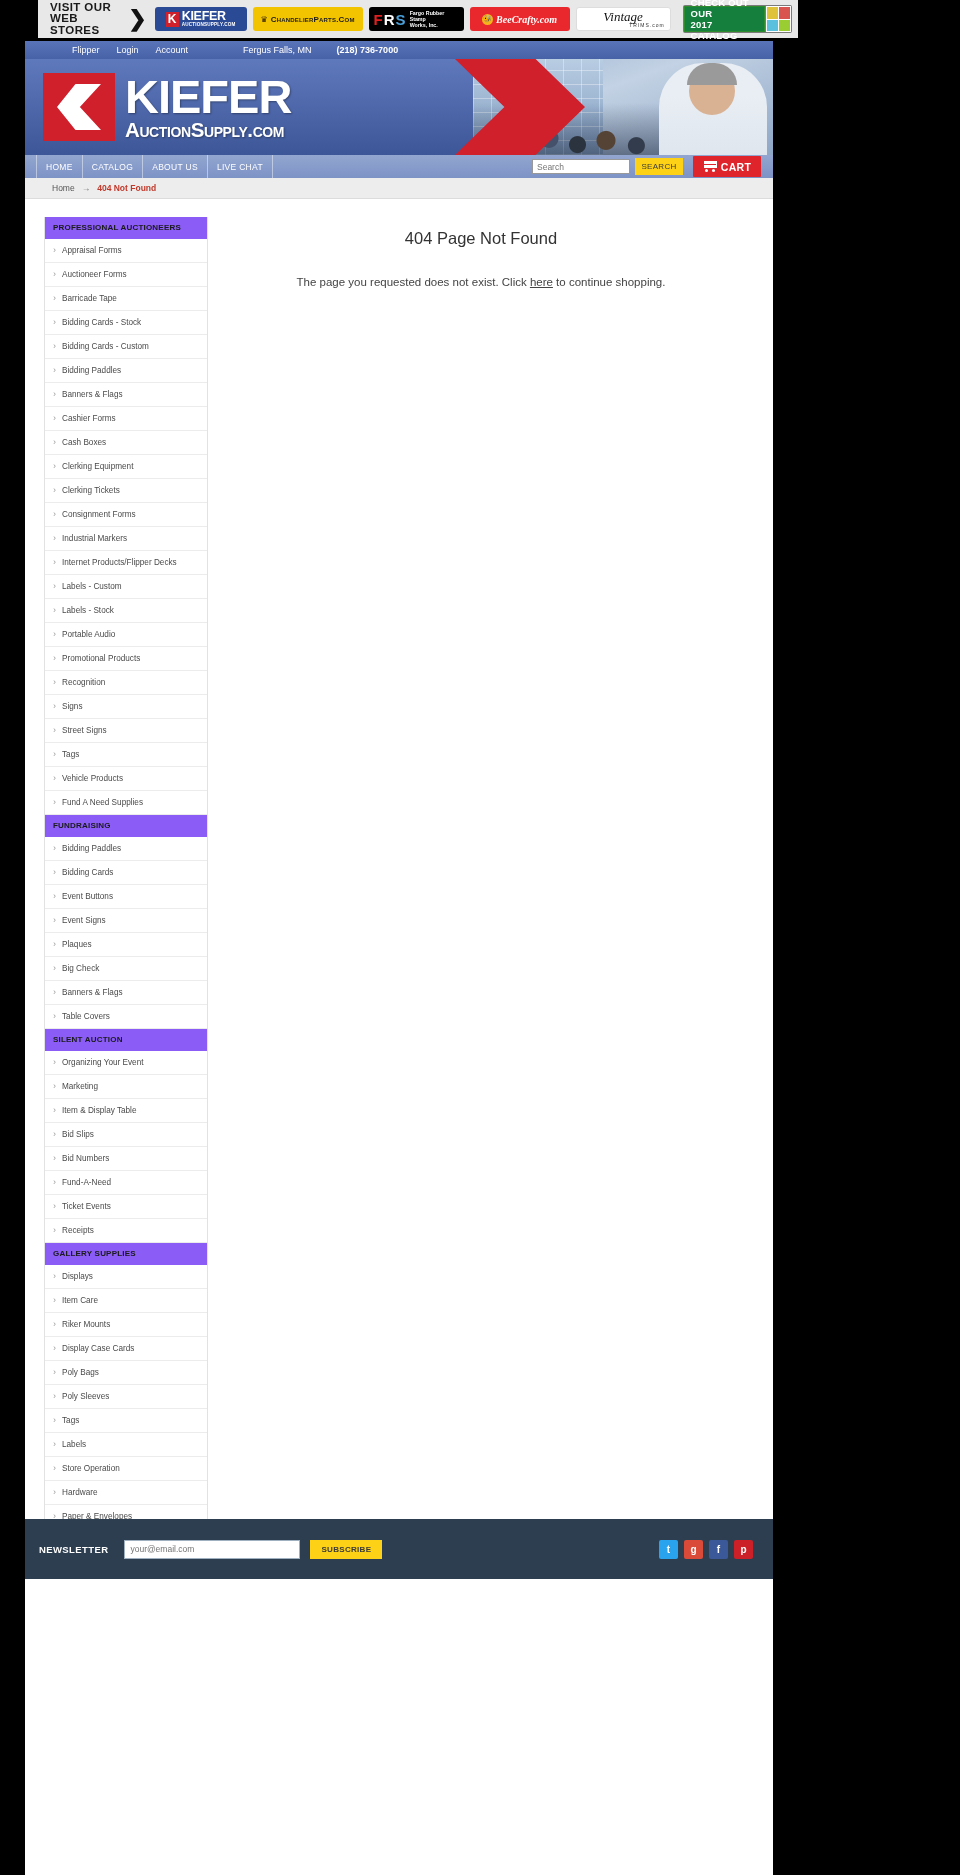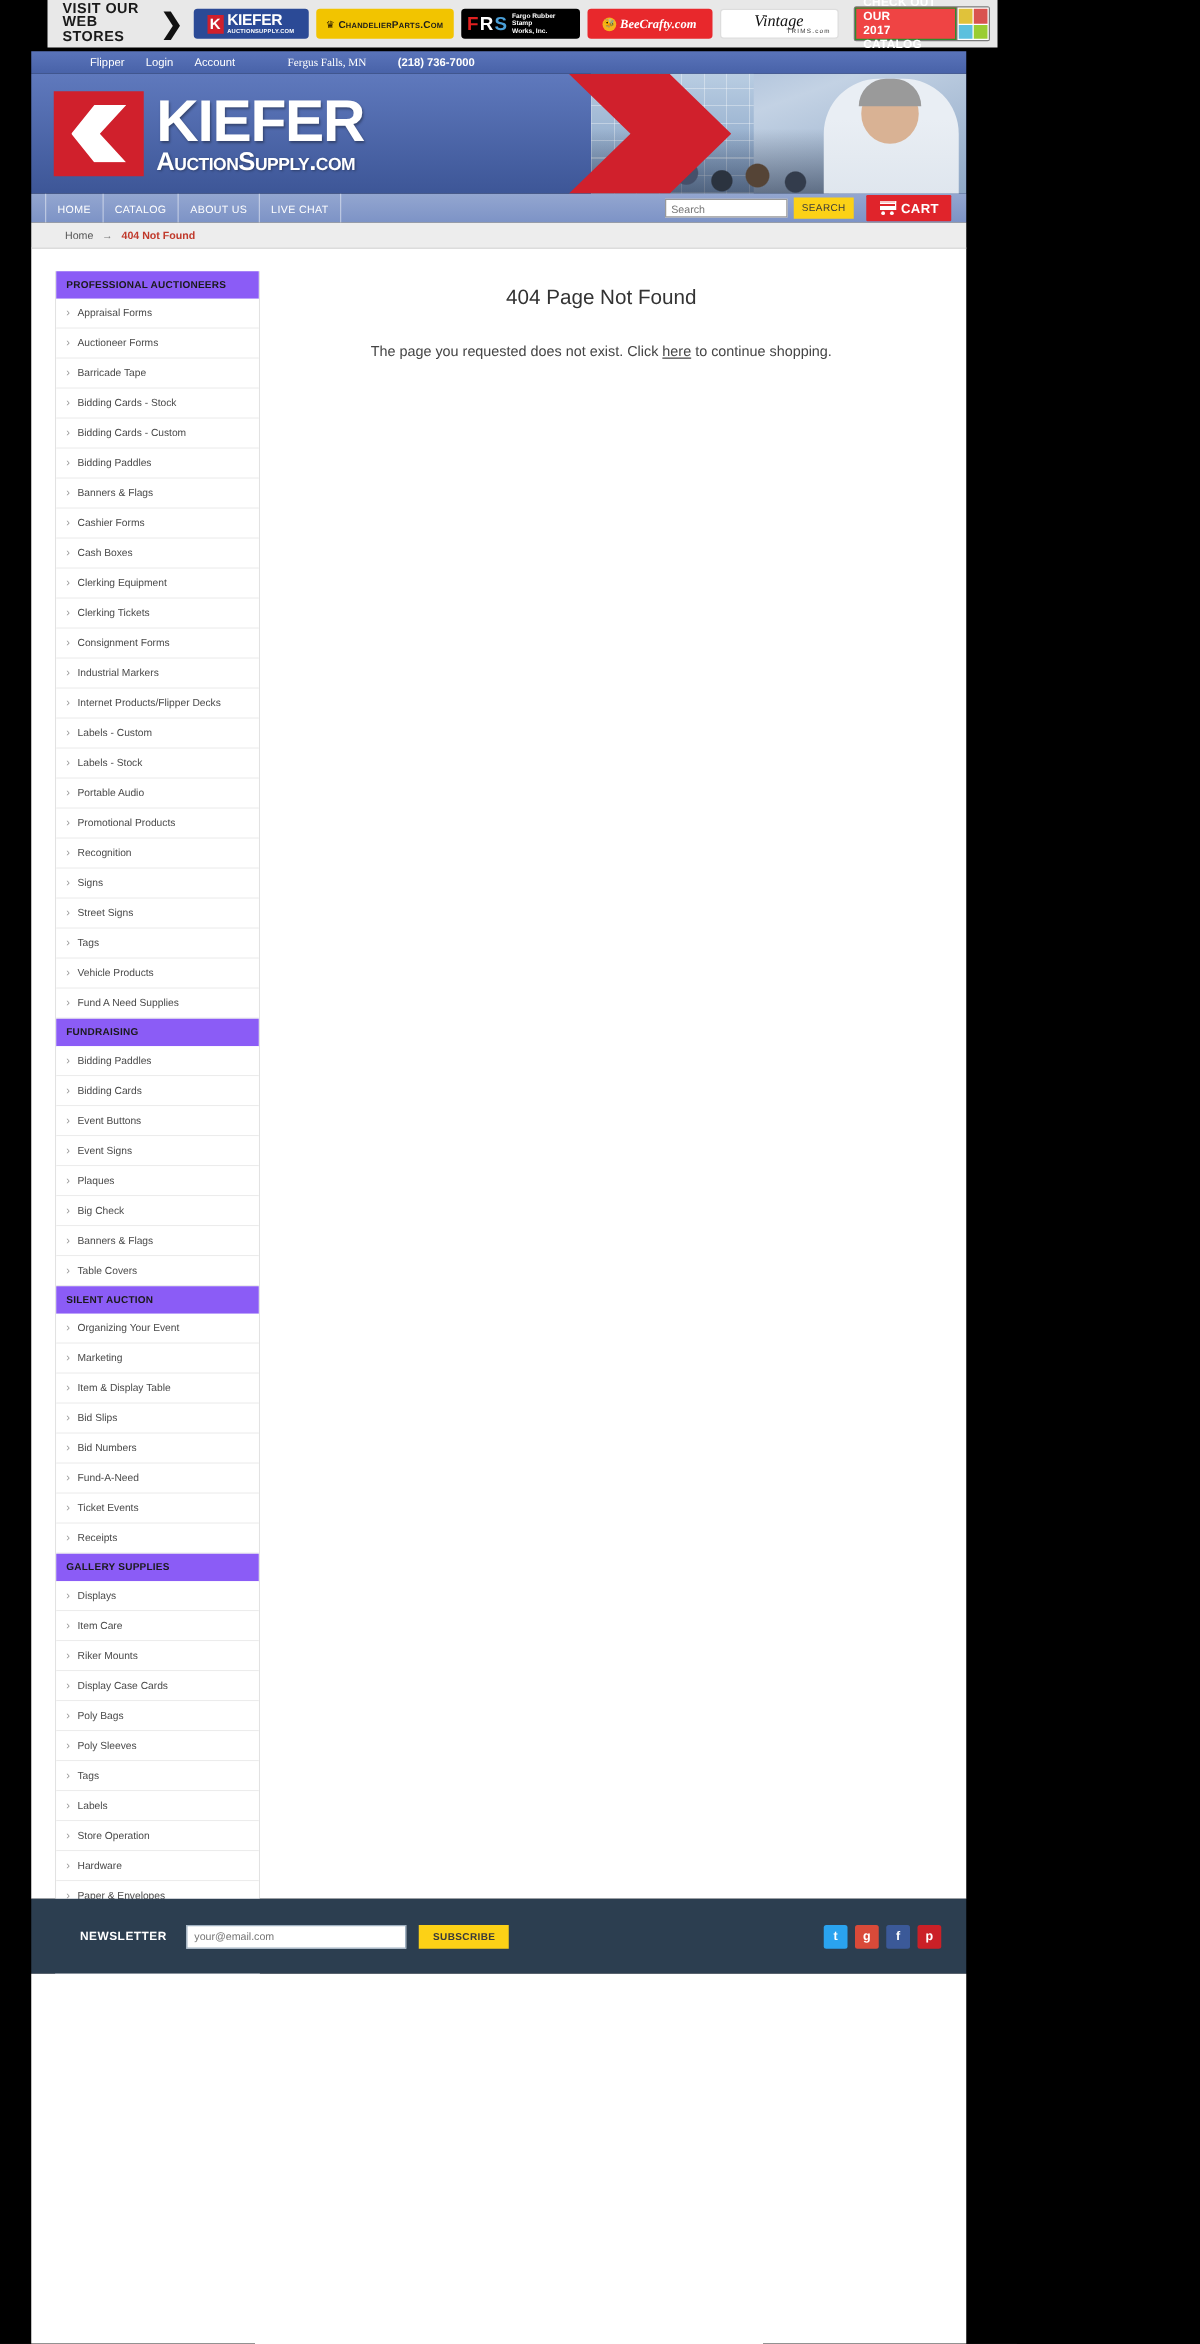--- a/index.html
+++ b/index.html
@@ -43,39 +43,39 @@
   .bee-circle{ width:11px;height:11px;border-radius:50%;background:#f5b31c;display:flex;align-items:center;justify-content:center;font-size:7px;}
   .bee-txt{ color:#fff; font-size:10px; font-style:italic; font-family:"Liberation Serif",serif; font-weight:bold;}
   .store-vintage{ background:#fff; min-width:95px; flex-direction:column; border:1px solid #ddd;}
   .vt-main{ font-family:"Liberation Serif",serif; font-style:italic; font-size:13px; color:#111; line-height:11px;}
   .vt-sub{ font-size:5px; letter-spacing:1px; color:#333; align-self:flex-end;}
   .spacer-flex{ flex:1; }
   .catalog-btn{
     background:#7a7a7a; height:28px; display:flex; align-items:center; border-radius:2px; padding:1px; gap:1px;
   }
   .catalog-green{
-    background:#ef4444; height:26px; padding:2px 6px; display:flex; flex-direction:column; justify-content:center;
+    background:#15803d; height:26px; padding:2px 6px; display:flex; flex-direction:column; justify-content:center;
     border:1px solid #2e8c2e;
   }
   .catalog-green span{ color:#fff; font-size:9.5px; font-weight:bold; line-height:11px; letter-spacing:.2px;}
   .catalog-img{ width:30px;height:26px;background:#fff;display:grid;grid-template-columns:1fr 1fr;gap:1px;padding:1px;}
   .catalog-img i{ display:block; background:#e0c23a;}
   .catalog-img i:nth-child(2){background:#d9534f;}
   .catalog-img i:nth-child(3){background:#5bc0de;}
   .catalog-img i:nth-child(4){background:#9acd32;}
 
   
   .util-bar{
     position:absolute; left:25px; top:41px; width:748px; height:18px;
     background:linear-gradient(#5a74ba,#4862a8);
     display:flex; align-items:center; gap:17px; padding-left:47px;
     font-size:9px; color:#fff;
   }
   .util-bar a{ color:#fff; text-decoration:none; }
-  .util-loc{ margin-left:25px;font-family:Liberation Serif, serif; }
+  .util-loc{ margin-left:38px; }
   .util-phone{ font-weight:bold; margin-left:8px; }
 
   
   .header{
     position:absolute; left:25px; top:59px; width:748px; height:96px;
     background:linear-gradient(#5f79bd,#3d5697); overflow:hidden;
   }
   .hdr-photo{
     position:absolute; right:0; top:0; width:300px; height:96px;
     background:linear-gradient(160deg,#9fb6d4 0%,#c3d2e4 38%,#8ea7c6 100%);
@@ -217,21 +217,21 @@
   .page-msg{
     font-size:11.5px; color:#444; padding-top:24px; line-height:18px;
   }
   .page-msg a{ color:#444; text-decoration:underline; }
 
   
   .footer{
     position:absolute; left:25px; top:1519px; width:748px; height:60px;
     background:#2c3e50; display:flex; align-items:center; padding:0 14px;
   }
-  .nl-label{ color:#fff; font-size:9.5px; font-weight:bold; letter-spacing:.4px; margin-left:25px;text-align:center;}
+  .nl-label{ color:#fff; font-size:9.5px; font-weight:bold; letter-spacing:.4px; margin-left:0;text-align:center;}
   .nl-input{
     width:176px; height:19px; margin-left:16px; border:1px solid #9fb0c0; background:#fff;
     font-size:8.5px; padding:0 5px; color:#777; outline:none;
     font-family:"Liberation Sans", sans-serif;
   }
   .nl-btn{
     margin-left:10px; height:19px; padding:0 11px; background:#fcd116; border:none;
     font-size:8px; font-weight:bold; color:#3a3a3a; letter-spacing:.3px; cursor:pointer;
     font-family:"Liberation Sans", sans-serif;
   }

